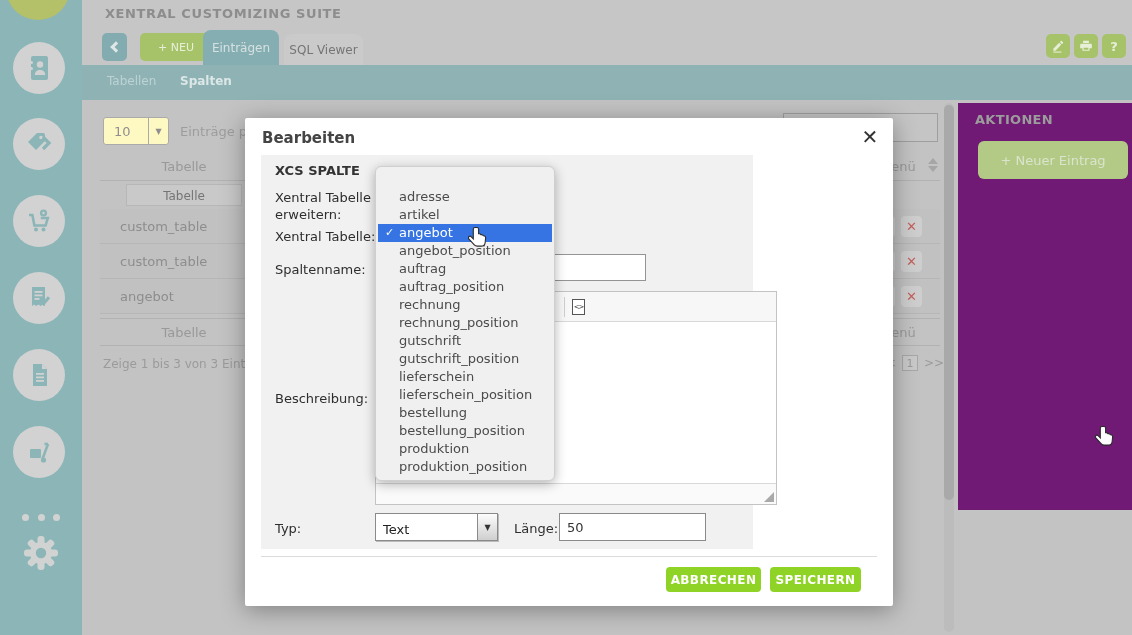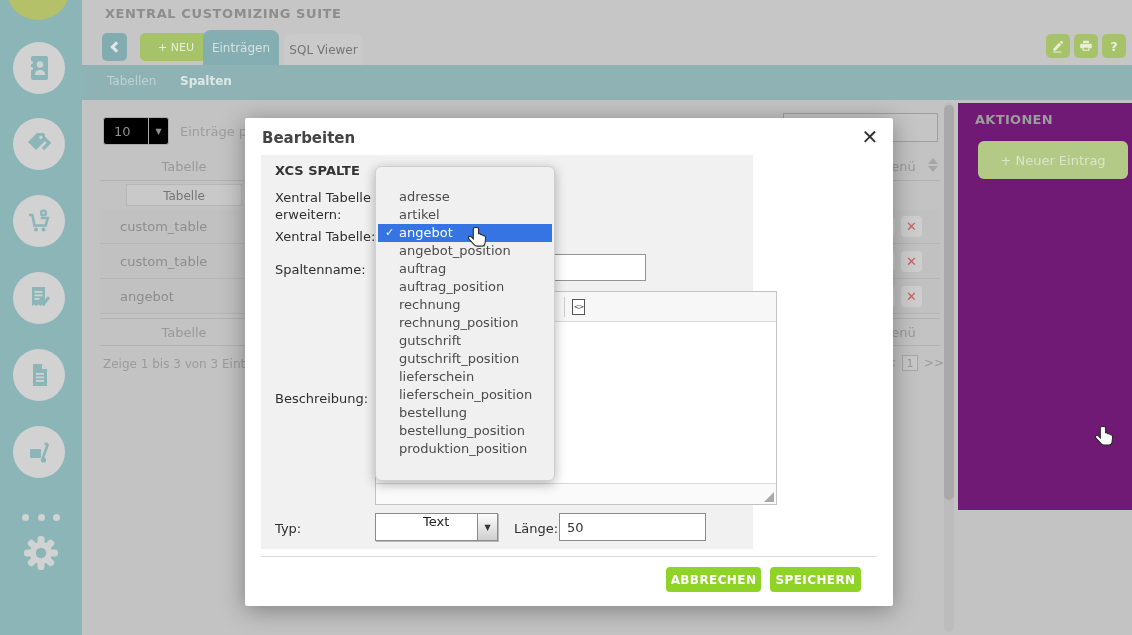--- a/index.html
+++ b/index.html
@@ -26,21 +26,21 @@
   #tab-sql { left:202px; top:34px; width:79px; height:31px; background:#cacaca; color:#757575; }
   .mini-ic { position:absolute; top:34px; width:24px; height:24px; border-radius:5px; background:#a6c36a; display:flex; align-items:center; justify-content:center; color:#e8efd8; font-size:13px; font-weight:bold; }
 
   
   #subnav { left:82px; top:65px; width:1050px; height:49px; background:#8fb3b5; }
   .subtab { position:absolute; top:9px; font-size:12px; color:#bdd2d3; }
   .subtab.active { font-weight:bold; color:#dce7e7; }
 
   
   #content { left:82px; top:100px; width:1050px; height:535px; background:#c3c3c3; }
-  #pagesize { left:21px; top:17px; width:66px; height:28px; background:#000000; border:1px solid #aaa; border-radius:3px; color:#8f8f8f; font-size:13px; display:flex; align-items:center; }
+  #pagesize { left:21px; top:17px; width:66px; height:28px; background:#fef9c3; border:1px solid #aaa; border-radius:3px; color:#8f8f8f; font-size:13px; display:flex; align-items:center; }
   #pagesize .val { padding-left:10px; flex:1; }
   #pagesize .dd { width:20px; height:100%; border-left:1px solid #aaa; display:flex; align-items:center; justify-content:center; color:#8f8f8f; font-size:8px; }
   #entries-label { left:98px; top:24px; font-size:13px; color:#9d9d9d; white-space:nowrap; }
   #search-box { left:701px; top:13px; width:155px; height:29px; background:#c5c5c5; border:1px solid #9f9f9f; }
   #search-box input { width:100%; height:100%; border:0; background:transparent; font:13px "DejaVu Sans",sans-serif; color:#777; padding:0 6px; }
 
   .col-header { font-size:13px; color:#999; }
   #th-tabelle { left:18px; top:59px; width:168px; text-align:center; }
   #th-menu { left:798px; top:59px; }
   .sorter { left:846px; top:58px; }
@@ -89,21 +89,21 @@
 
   #editor { position:absolute; left:114px; top:136px; width:402px; height:214px; border:1px solid #c3c3c3; background:#fff; }
   #editor-toolbar { position:absolute; left:0; top:0; width:100%; height:30px; background:#f7f7f7; border-bottom:1px solid #d9d9d9; }
   #tb-divider { position:absolute; left:188px; top:5px; width:1px; height:20px; background:#cfcfcf; }
   #src-icon { position:absolute; left:196px; top:7px; width:13px; height:16px; border:1px solid #555; background:#fff; font-size:7px; color:#333; text-align:center; line-height:15px; letter-spacing:-1px; }
   #editor-body { position:absolute; left:0; top:30px; width:100%; height:162px; background:#fff; }
   #editor-foot { position:absolute; left:0; bottom:0; width:100%; height:21px; background:#fafafa; border-top:1px solid #d9d9d9; }
   #resize-handle { position:absolute; right:2px; bottom:2px; width:0; height:0; border-left:10px solid transparent; border-bottom:10px solid #a9a9a9; }
 
   #type-select { position:absolute; left:114px; top:358px; width:123px; height:28px; background:#fff; border:1px solid #8a8a8a; box-shadow:1px 1px 0 #bbb; display:flex; }
-  #type-select .val { flex:1; font-size:13px; color:#222; padding:0 0 0 7px;margin-left:40px; }
+  #type-select .val { flex:1; font-size:13px; color:#222; padding:8px 0 0 7px; }
   #type-select .dd { width:20px; border-left:1px solid #8a8a8a; background:linear-gradient(#fdfdfd,#cfcfcf); display:flex; align-items:center; justify-content:center; font-size:8px; color:#333; }
   #lbl-length { position:absolute; left:253px; top:366px; font-size:13px; color:#2e2e2e; }
   #length-input { position:absolute; left:298px; top:358px; width:147px; height:28px; background:#fff; border:1px solid #8a8a8a; font:13px "DejaVu Sans",sans-serif; color:#333; padding:10px 7px; }
 
   #modal-footer-line { position:absolute; left:16px; top:438px; width:616px; border-top:1px solid #dcdcdc; }
   .green-btn { position:absolute; top:449px; height:25px; border:0; border-radius:4px; background:#90d327; color:#fff; font:bold 12px "DejaVu Sans",sans-serif; letter-spacing:.4px; }
   #btn-cancel { left:421px; width:95px; }
   #btn-save { left:525px; width:91px; }
 
   
@@ -341,20 +341,21 @@
     <div class="dd-item"><span class="dd-check"></span><span>auftrag</span></div>
     <div class="dd-item"><span class="dd-check"></span><span>auftrag_position</span></div>
     <div class="dd-item"><span class="dd-check"></span><span>rechnung</span></div>
     <div class="dd-item"><span class="dd-check"></span><span>rechnung_position</span></div>
     <div class="dd-item"><span class="dd-check"></span><span>gutschrift</span></div>
     <div class="dd-item"><span class="dd-check"></span><span>gutschrift_position</span></div>
     <div class="dd-item"><span class="dd-check"></span><span>lieferschein</span></div>
     <div class="dd-item"><span class="dd-check"></span><span>lieferschein_position</span></div>
     <div class="dd-item"><span class="dd-check"></span><span>bestellung</span></div>
     <div class="dd-item"><span class="dd-check"></span><span>bestellung_position</span></div>
+    <div class="dd-item"><span class="dd-check"></span><span>produktion</span></div>
     <div class="dd-item"><span class="dd-check"></span><span>produktion_position</span></div>
   </div>
 
 <svg class="abs cursor" style="left:468px; top:226px" width="20" height="23" viewBox="0 0 20 23">
   <path d="M7 1.5c-1 0-1.7.8-1.7 1.7v9.6l-2-2c-.7-.7-1.8-.7-2.4-.1-.6.7-.6 1.7.1 2.4l5.3 5.7c.7.8 1.8 1.3 2.9 1.3h3.9c2.2 0 4-1.7 4.1-3.9l.4-4.5c.1-1-.7-1.9-1.7-1.9h-.5c-.3-.7-.9-1.2-1.7-1.2h-.8c-.3-.5-.9-.9-1.5-.9h-.8V3.2c0-.9-.8-1.7-1.6-1.7z" fill="#fff" stroke="#2b2b2b" stroke-width="1.1"></path>
 </svg>
 <svg class="abs cursor" style="left:1095px; top:425px" width="20" height="23" viewBox="0 0 20 23">
   <path d="M7 1.5c-1 0-1.7.8-1.7 1.7v9.6l-2-2c-.7-.7-1.8-.7-2.4-.1-.6.7-.6 1.7.1 2.4l5.3 5.7c.7.8 1.8 1.3 2.9 1.3h3.9c2.2 0 4-1.7 4.1-3.9l.4-4.5c.1-1-.7-1.9-1.7-1.9h-.5c-.3-.7-.9-1.2-1.7-1.2h-.8c-.3-.5-.9-.9-1.5-.9h-.8V3.2c0-.9-.8-1.7-1.6-1.7z" fill="#fff" stroke="#2b2b2b" stroke-width="1.1"></path>
 </svg>
 

